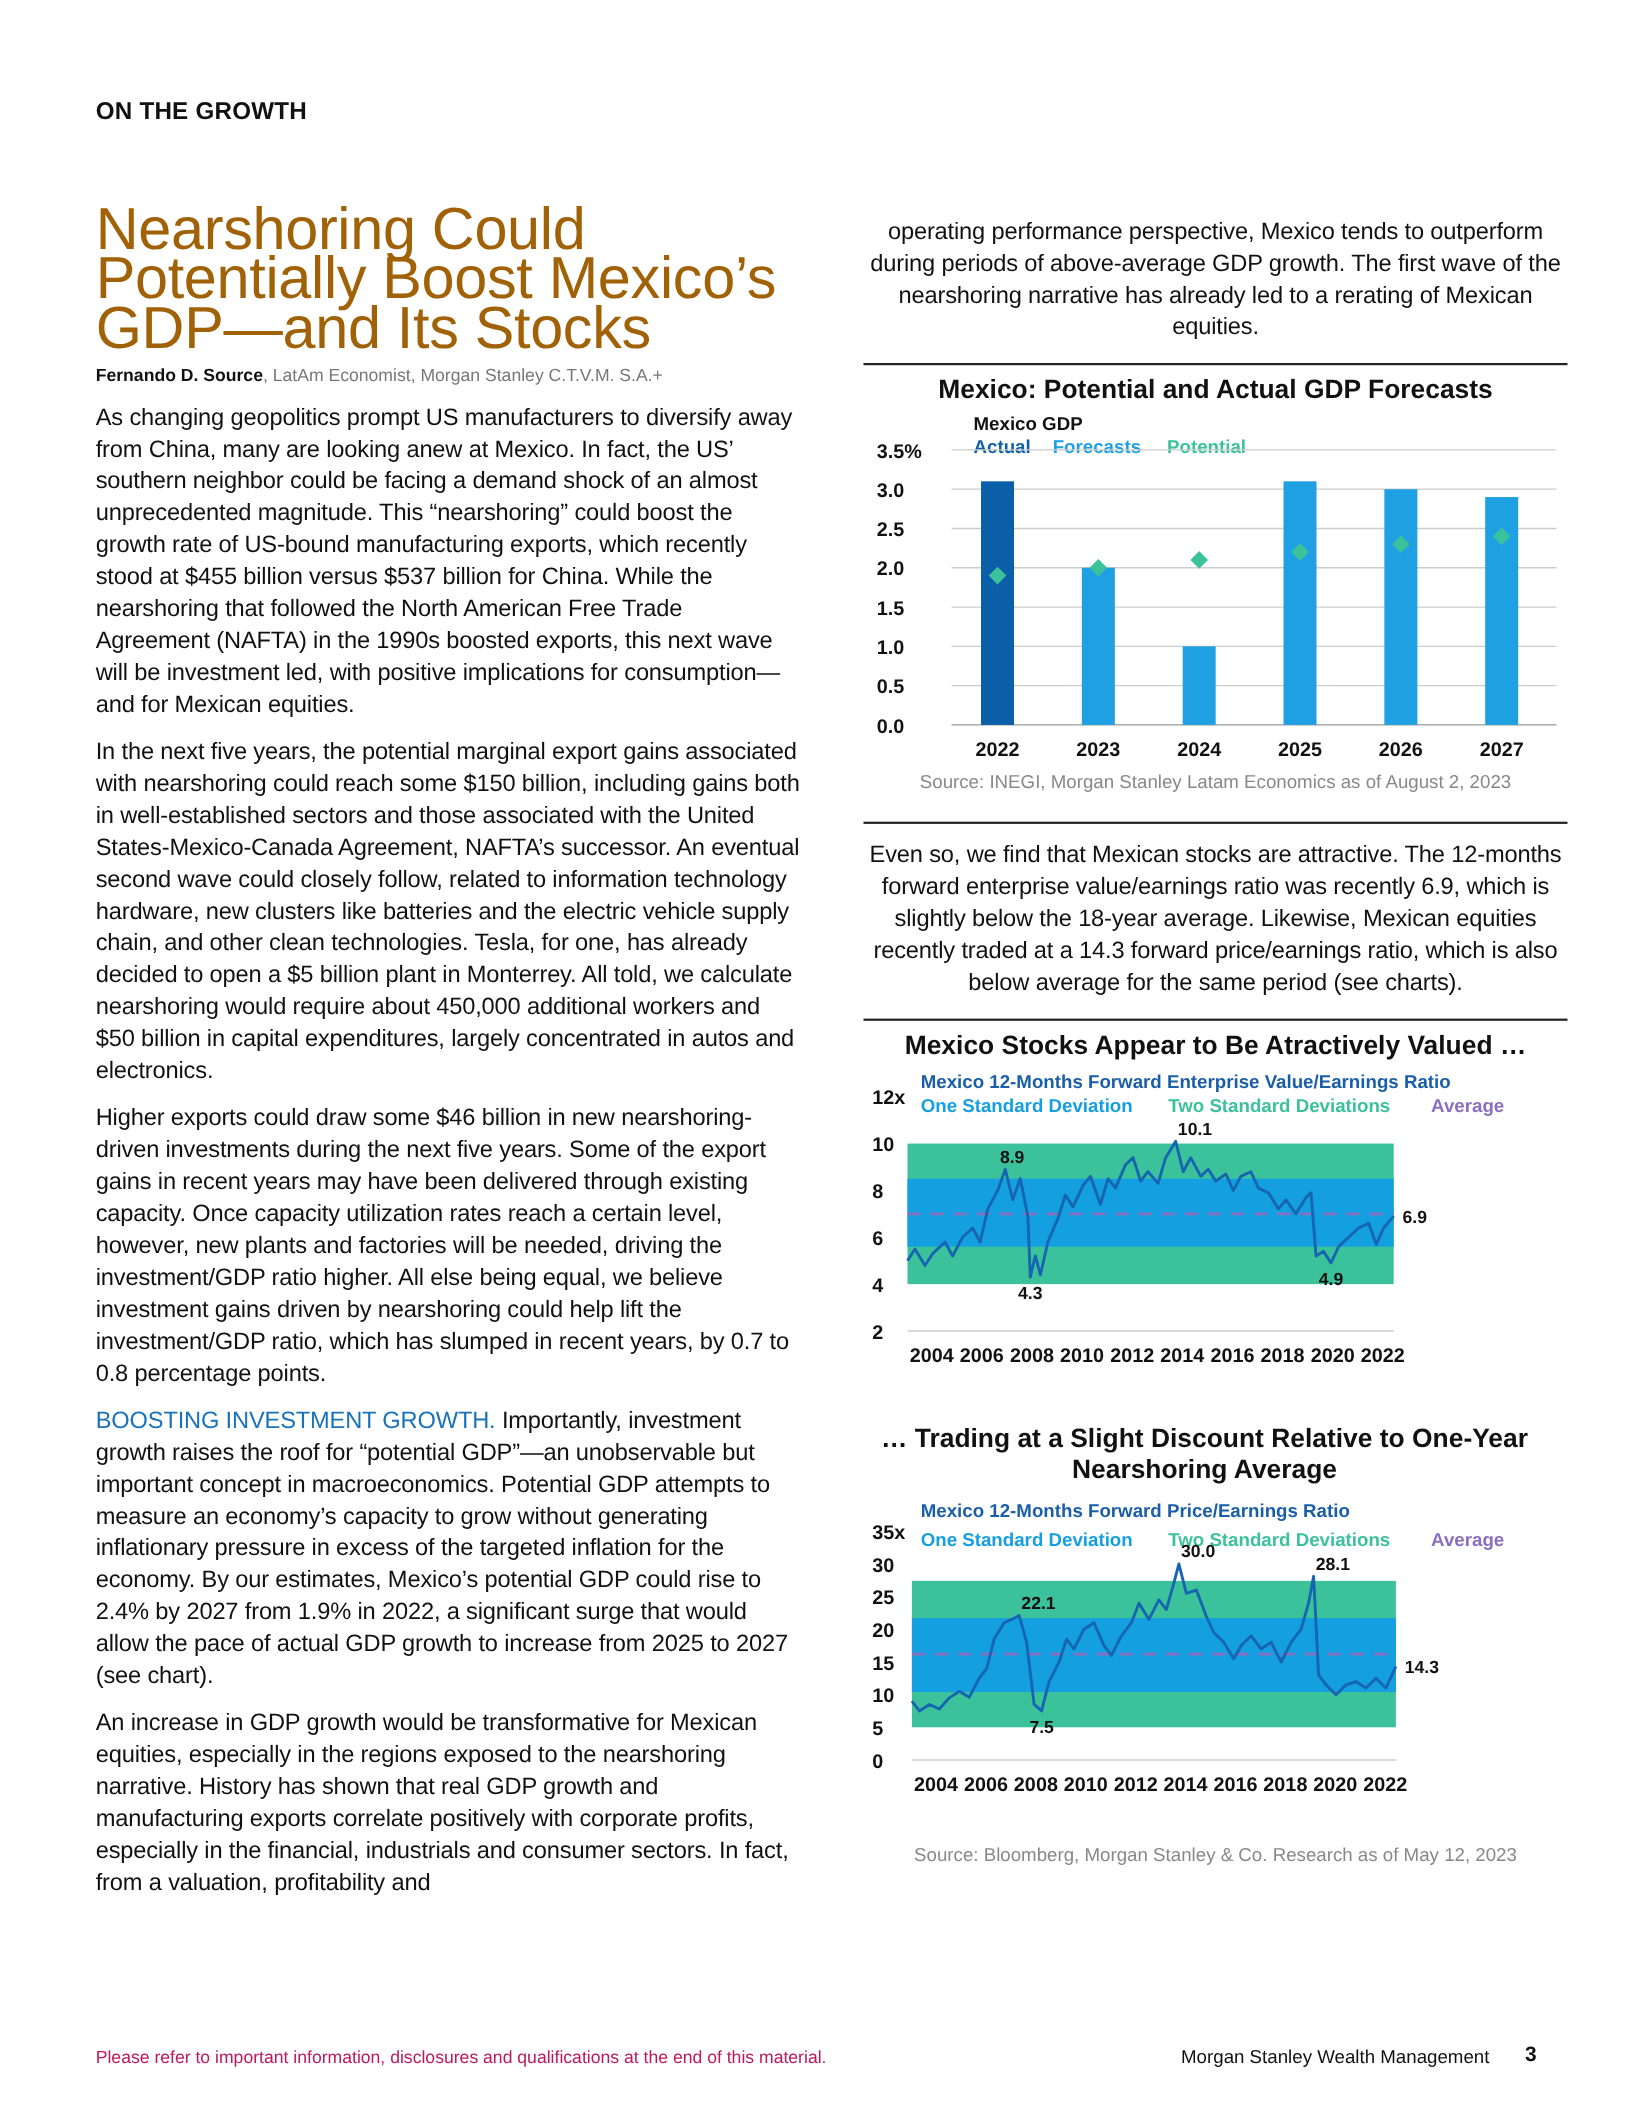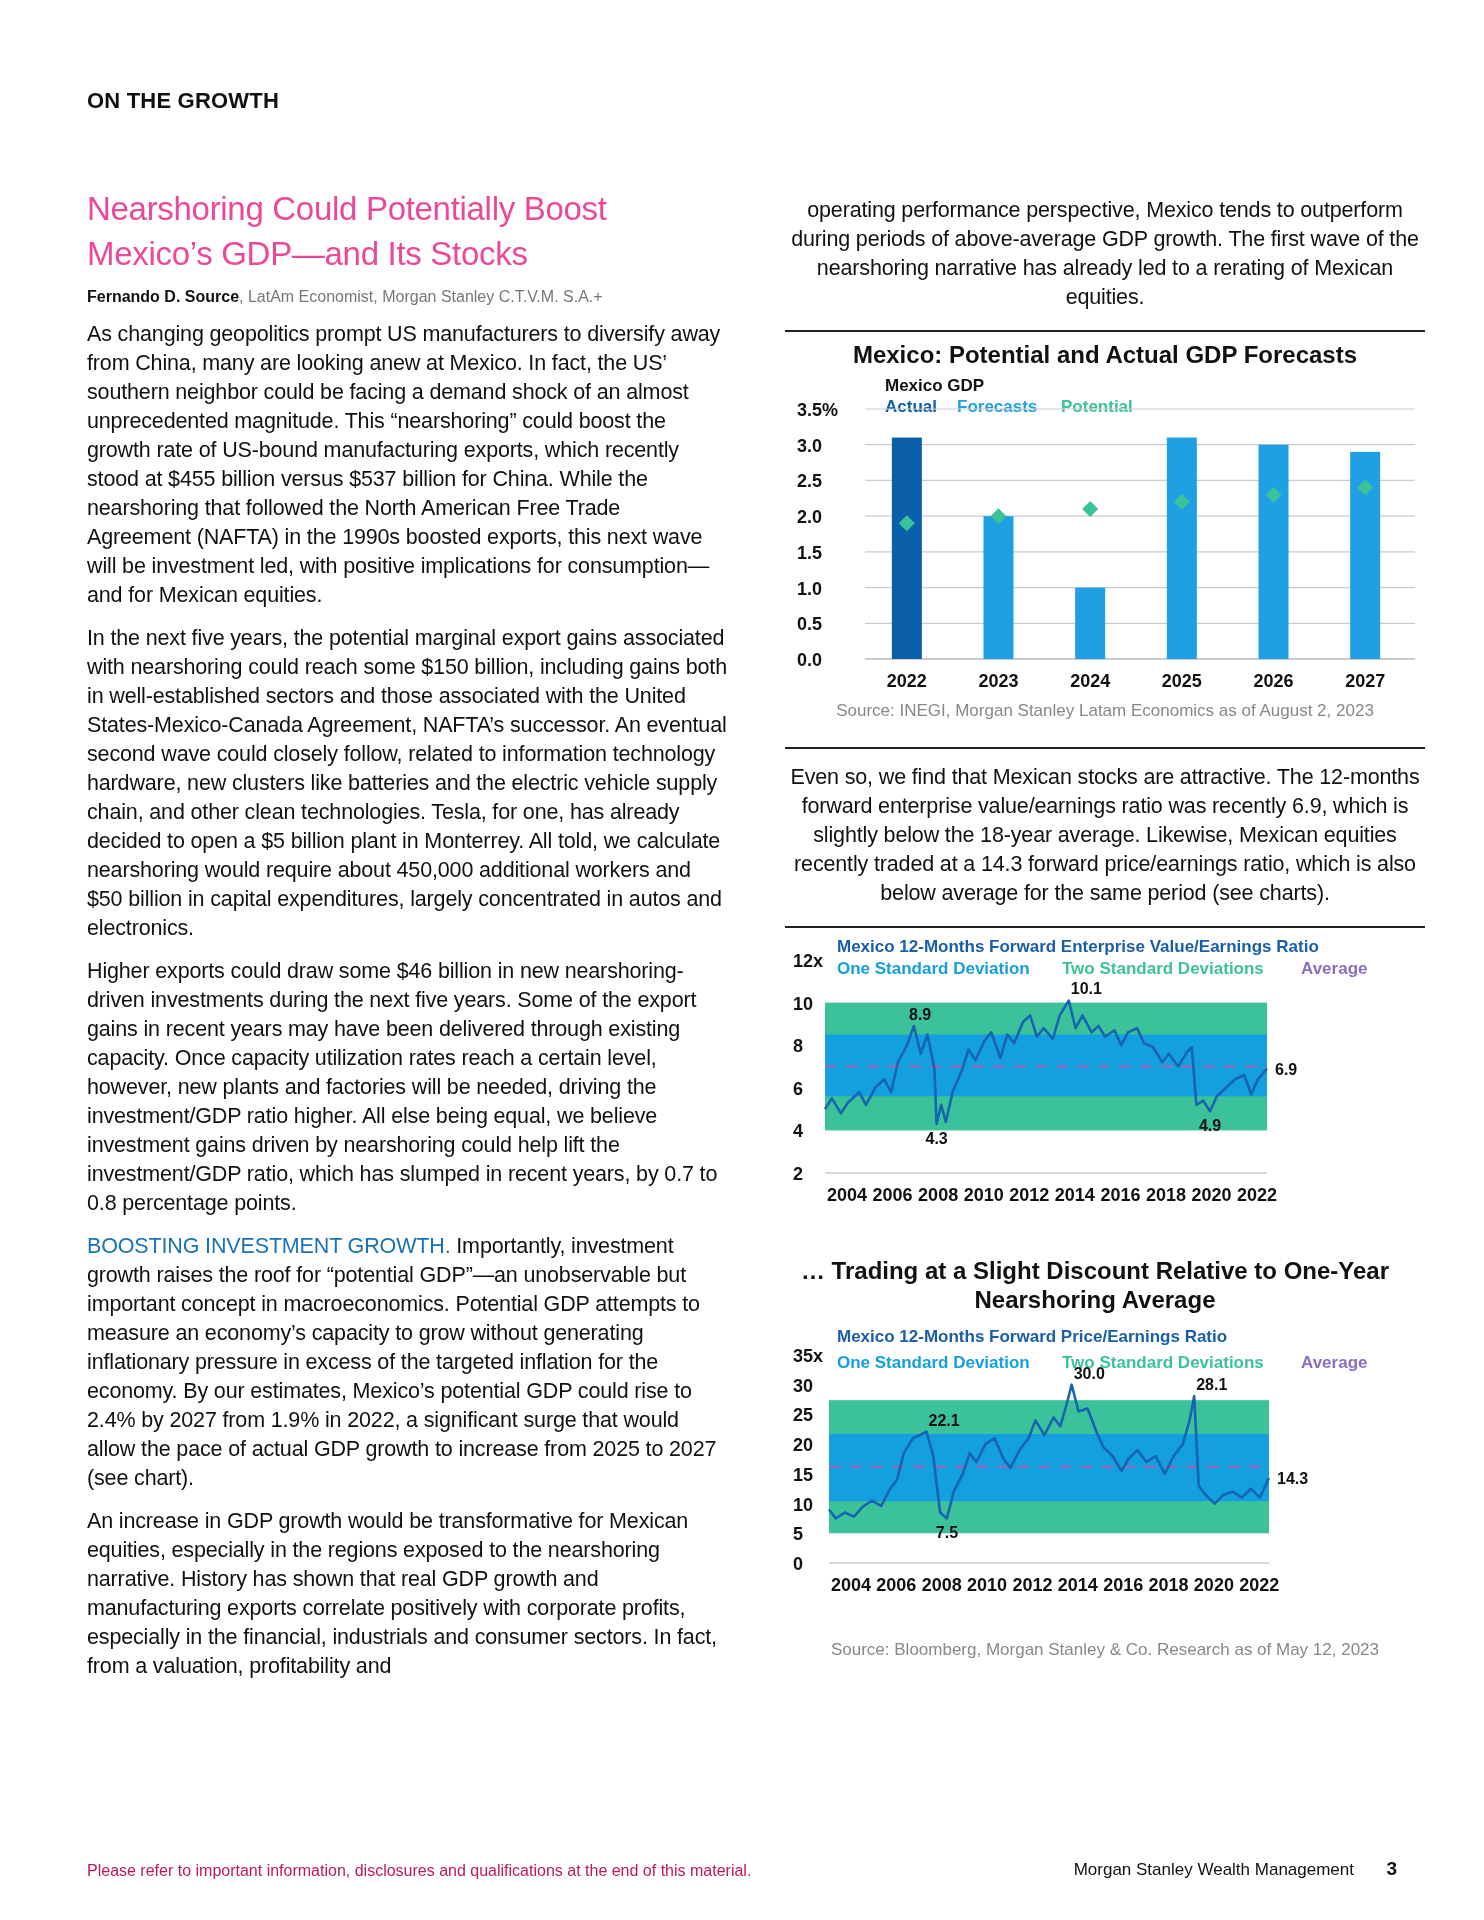--- a/index.html
+++ b/index.html
@@ -3,21 +3,21 @@
 <meta charset="utf-8">
 <style>
   * { box-sizing: border-box; margin: 0; padding: 0; }
   html, body { width: 1484px; height: 1920px; background: #ffffff; overflow: hidden; }
   body { position: relative; font-family: "Liberation Sans", "DejaVu Sans", sans-serif; color: #111; }
 
   .section-label { position: absolute; left: 87px; top: 88px; font-size: 22px; font-weight: 700; letter-spacing: 0.2px; color: #111; }
 
   .left-col { position: absolute; left: 87px; top: 186px; width: 640px; }
   .kicker { font-size: 22px; font-weight: 700; color: #1a9bd7; margin-bottom: 8px; }
-  .headline { font-size: 33px; font-weight: 300; line-height: 45px; color: #ec4899; letter-spacing: -0.3px; }
+  .headline { font-size: 54px; font-weight: 300; line-height: 45px; color: #a16207; letter-spacing: -0.3px; }
   .byline { margin-top: 12px; font-size: 16px; color: #777; }
   .byline .author { font-weight: 700; color: #111; }
 
   .body-text { font-size: 21.5px; line-height: 29px; color: #111; letter-spacing: -0.15px; }
   .left-col .body-text { margin-top: 14px; }
   .left-col .body-text + .body-text { margin-top: 14px; }
   .lead-in { color: #1a73b8; font-weight: 400; }
 
   .right-col { position: absolute; left: 785px; top: 196px; width: 640px; text-align: center; }
   .rule { height: 2px; background: #222; width: 640px; }
@@ -88,20 +88,21 @@
       <polygon points="488.5,115.71428571428572 496.5,123.71428571428572 488.5,131.71428571428572 480.5,123.71428571428572" fill="#3cc29a"></polygon>
       <text x="488.5" y="316" text-anchor="middle" font-size="18" font-weight="700" fill="#111">2026</text>
       <rect x="565.1666666666667" y="80.85714285714286" width="30" height="207.14285714285714" fill="#1fa0e3"></rect>
       <polygon points="580.1666666666667,108.57142857142858 588.1666666666667,116.57142857142858 580.1666666666667,124.57142857142858 572.1666666666667,116.57142857142858" fill="#3cc29a"></polygon>
       <text x="580.1666666666667" y="316" text-anchor="middle" font-size="18" font-weight="700" fill="#111">2027</text>
     </svg>
   <div class="source" style="margin-top:0px">Source: INEGI, Morgan Stanley Latam Economics as of August 2, 2023</div>
   <div class="rule" style="margin-top:26px"></div>
   <p class="body-text" style="margin-top:14px">Even so, we find that Mexican stocks are attractive. The 12-months forward enterprise value/earnings ratio was recently 6.9, which is slightly below the 18-year average. Likewise, Mexican equities recently traded at a 14.3 forward price/earnings ratio, which is also below average for the same period (see charts).</p>
   <div class="rule" style="margin-top:18px"></div>
+  <div class="chart-title" style="margin-top:8px">Mexico Stocks Appear to Be Atractively Valued …</div>
   <svg id="ev-chart" width="640" height="300" style="display:block;margin-top:2px">
       <text x="52" y="22" font-size="17" font-weight="700" fill="#1a5ea8">Mexico 12-Months Forward Enterprise Value/Earnings Ratio</text>
       <text x="52" y="44" font-size="17" font-weight="700" fill="#139fe0">One Standard Deviation</text>
       <text x="277" y="44" font-size="17" font-weight="700" fill="#3cc29a">Two Standard Deviations</text>
       <text x="516" y="44" font-size="17" font-weight="700" fill="#8a6fc0">Average</text>
       <rect x="40" y="72.6" width="442" height="127.80000000000001" fill="#3cc29a"></rect>
       <rect x="40" y="104.54999999999998" width="442" height="61.77000000000001" fill="#139fe0"></rect>
       <line x1="40" x2="482" y1="136.5" y2="136.5" stroke="#8a6fc0" stroke-width="2.5" stroke-dasharray="12 9"></line>
       <line x1="40" x2="482" y1="243" y2="243" stroke="#ccc" stroke-width="1.5"></line>
       <text x="8" y="250" font-size="18" font-weight="700" fill="#111">2</text>

